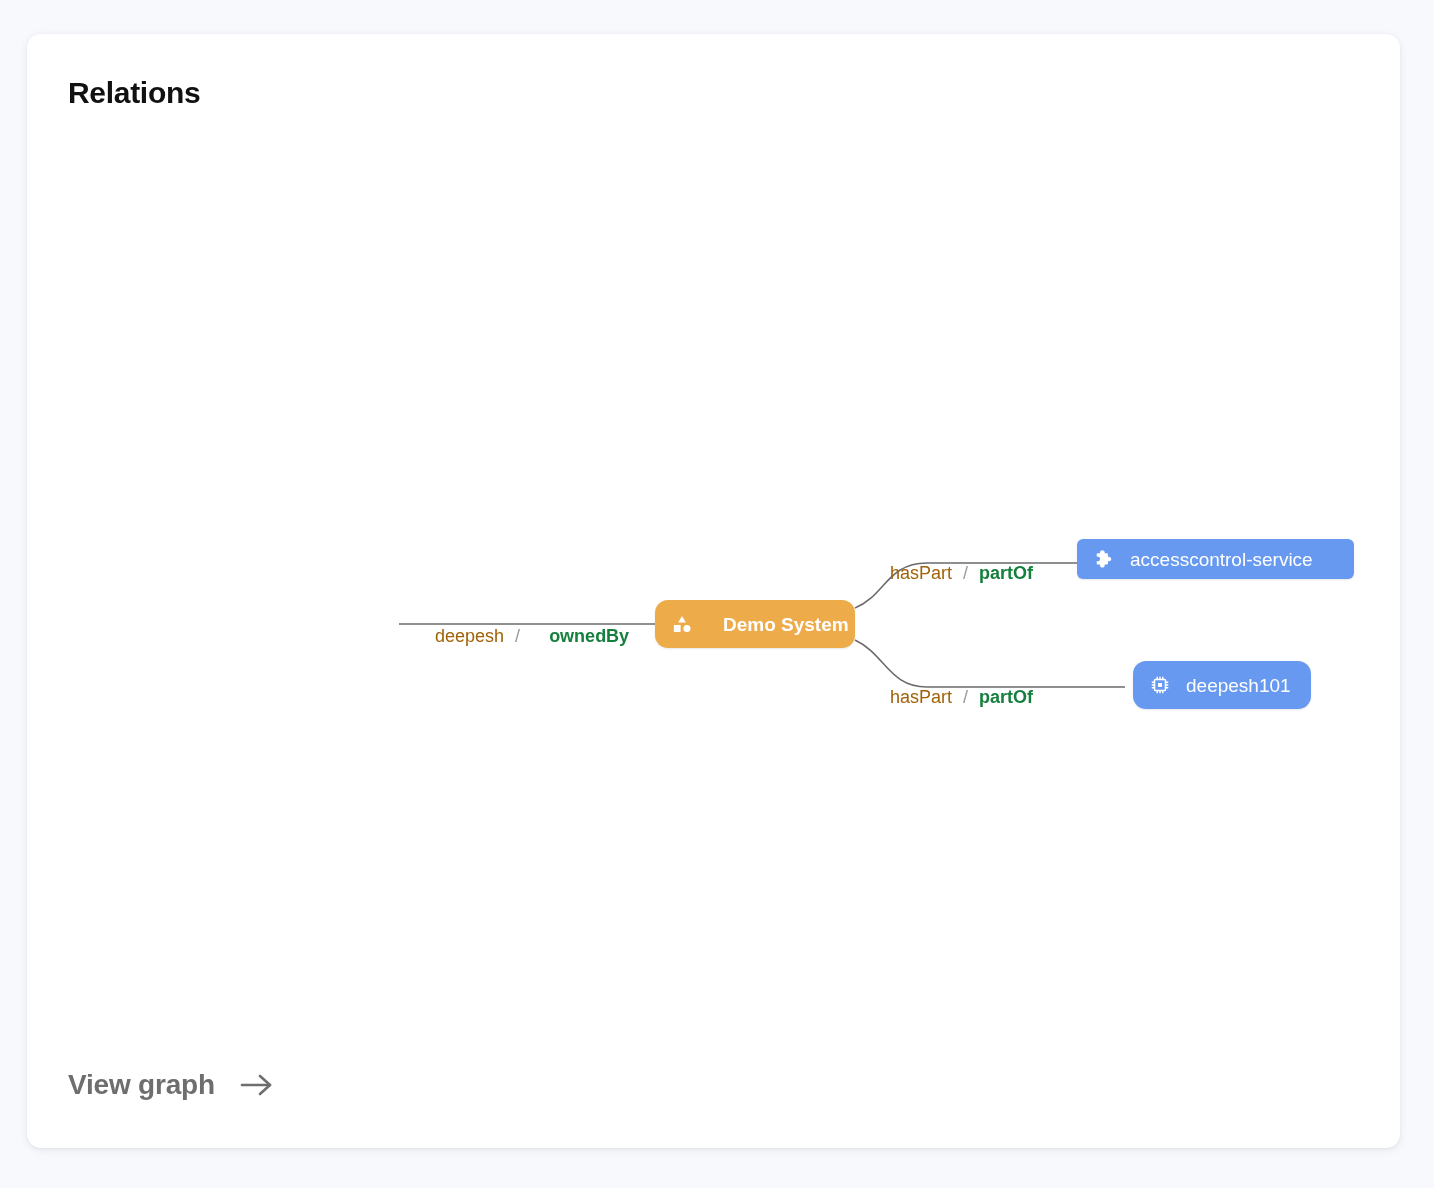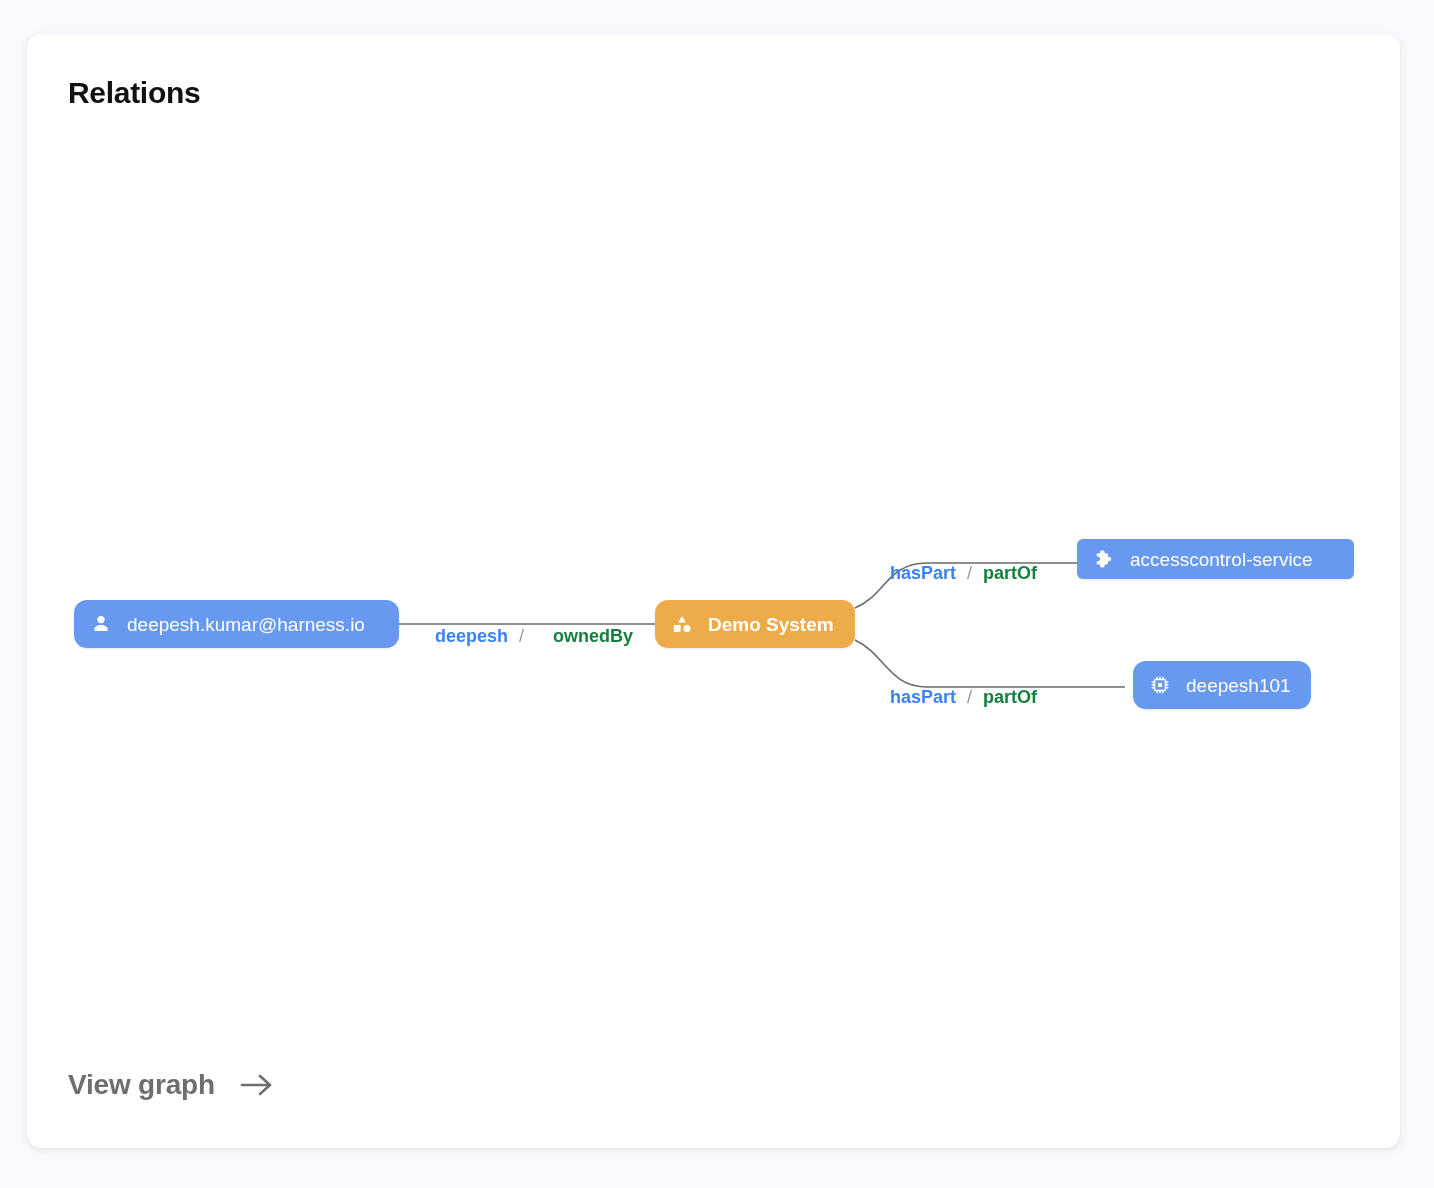--- a/index.html
+++ b/index.html
@@ -111,21 +111,21 @@
 
   
   .edge-label {
     position: absolute;
     font-size: 18px;
     line-height: 22px;
     white-space: nowrap;
     color: #111111;
     user-select: none;
   }
-  .edge-label .rel-fwd { color: #3b82f6; font-weight: bold; }
+  .edge-label .rel-fwd { color: #a16207; }
   .edge-label .rel-sep { color: #9a9a9a; }
   .edge-label .rel-rev { color: #15803d; font-weight: bold; }
 
   
   .view-graph {
     position: absolute;
     left: 41px;
     top: 1035px;
     display: inline-flex;
     align-items: center;
@@ -156,31 +156,22 @@
     <h2 class="card-title">Relations</h2>
 
     <div class="graph-canvas">
 
       <svg class="edges-svg" viewBox="0 0 1373 930">
         <path class="edge-path" d="M 372 494 L 628 494"></path>
         <path class="edge-path" d="M 828 478 C 858 466 860 433 900 433 L 1050 433"></path>
         <path class="edge-path" d="M 828 510 C 858 524 862 557 900 557 L 1098 557"></path>
       </svg>
 
-      <div class="node blue" style="left: 47px; top: 470px; width: 325px; height: 48px; background: rgb(102, 153, 239);">
-        <span class="node-icon">
-          <svg width="22" height="22" viewBox="0 0 24 24" fill="#ffffff">
-            <circle cx="12" cy="7.2" r="4"></circle>
-            <path d="M12 13c-4.2 0-7.2 2.1-7.2 4.6V19.5h14.4v-1.9C19.2 15.1 16.2 13 12 13z"></path>
-          </svg>
-        </span>
-        <span class="node-label">deepesh.kumar@harness.io</span>
-      </div>
-
-      <div class="node orange" style="left: 628px; top: 470px; width: 200px; height: 48px; background: rgb(238, 171, 74);">
+
+      <div class="node orange" style="left: 628px; top: 470px; width: 200px; height: 48px; background: rgb(238, 171, 74); gap: 15px;">
         <span class="node-icon">
           <svg width="22" height="22" viewBox="0 0 24 24" fill="#ffffff">
             <path d="M12 3.2 L16.2 10.4 L7.8 10.4 Z"></path>
             <rect x="3.1" y="13.2" width="7.4" height="7.4" rx="0.6"></rect>
             <circle cx="17.4" cy="16.9" r="3.9"></circle>
           </svg>
         </span>
         <span class="node-label">Demo System</span>
       </div>
 

